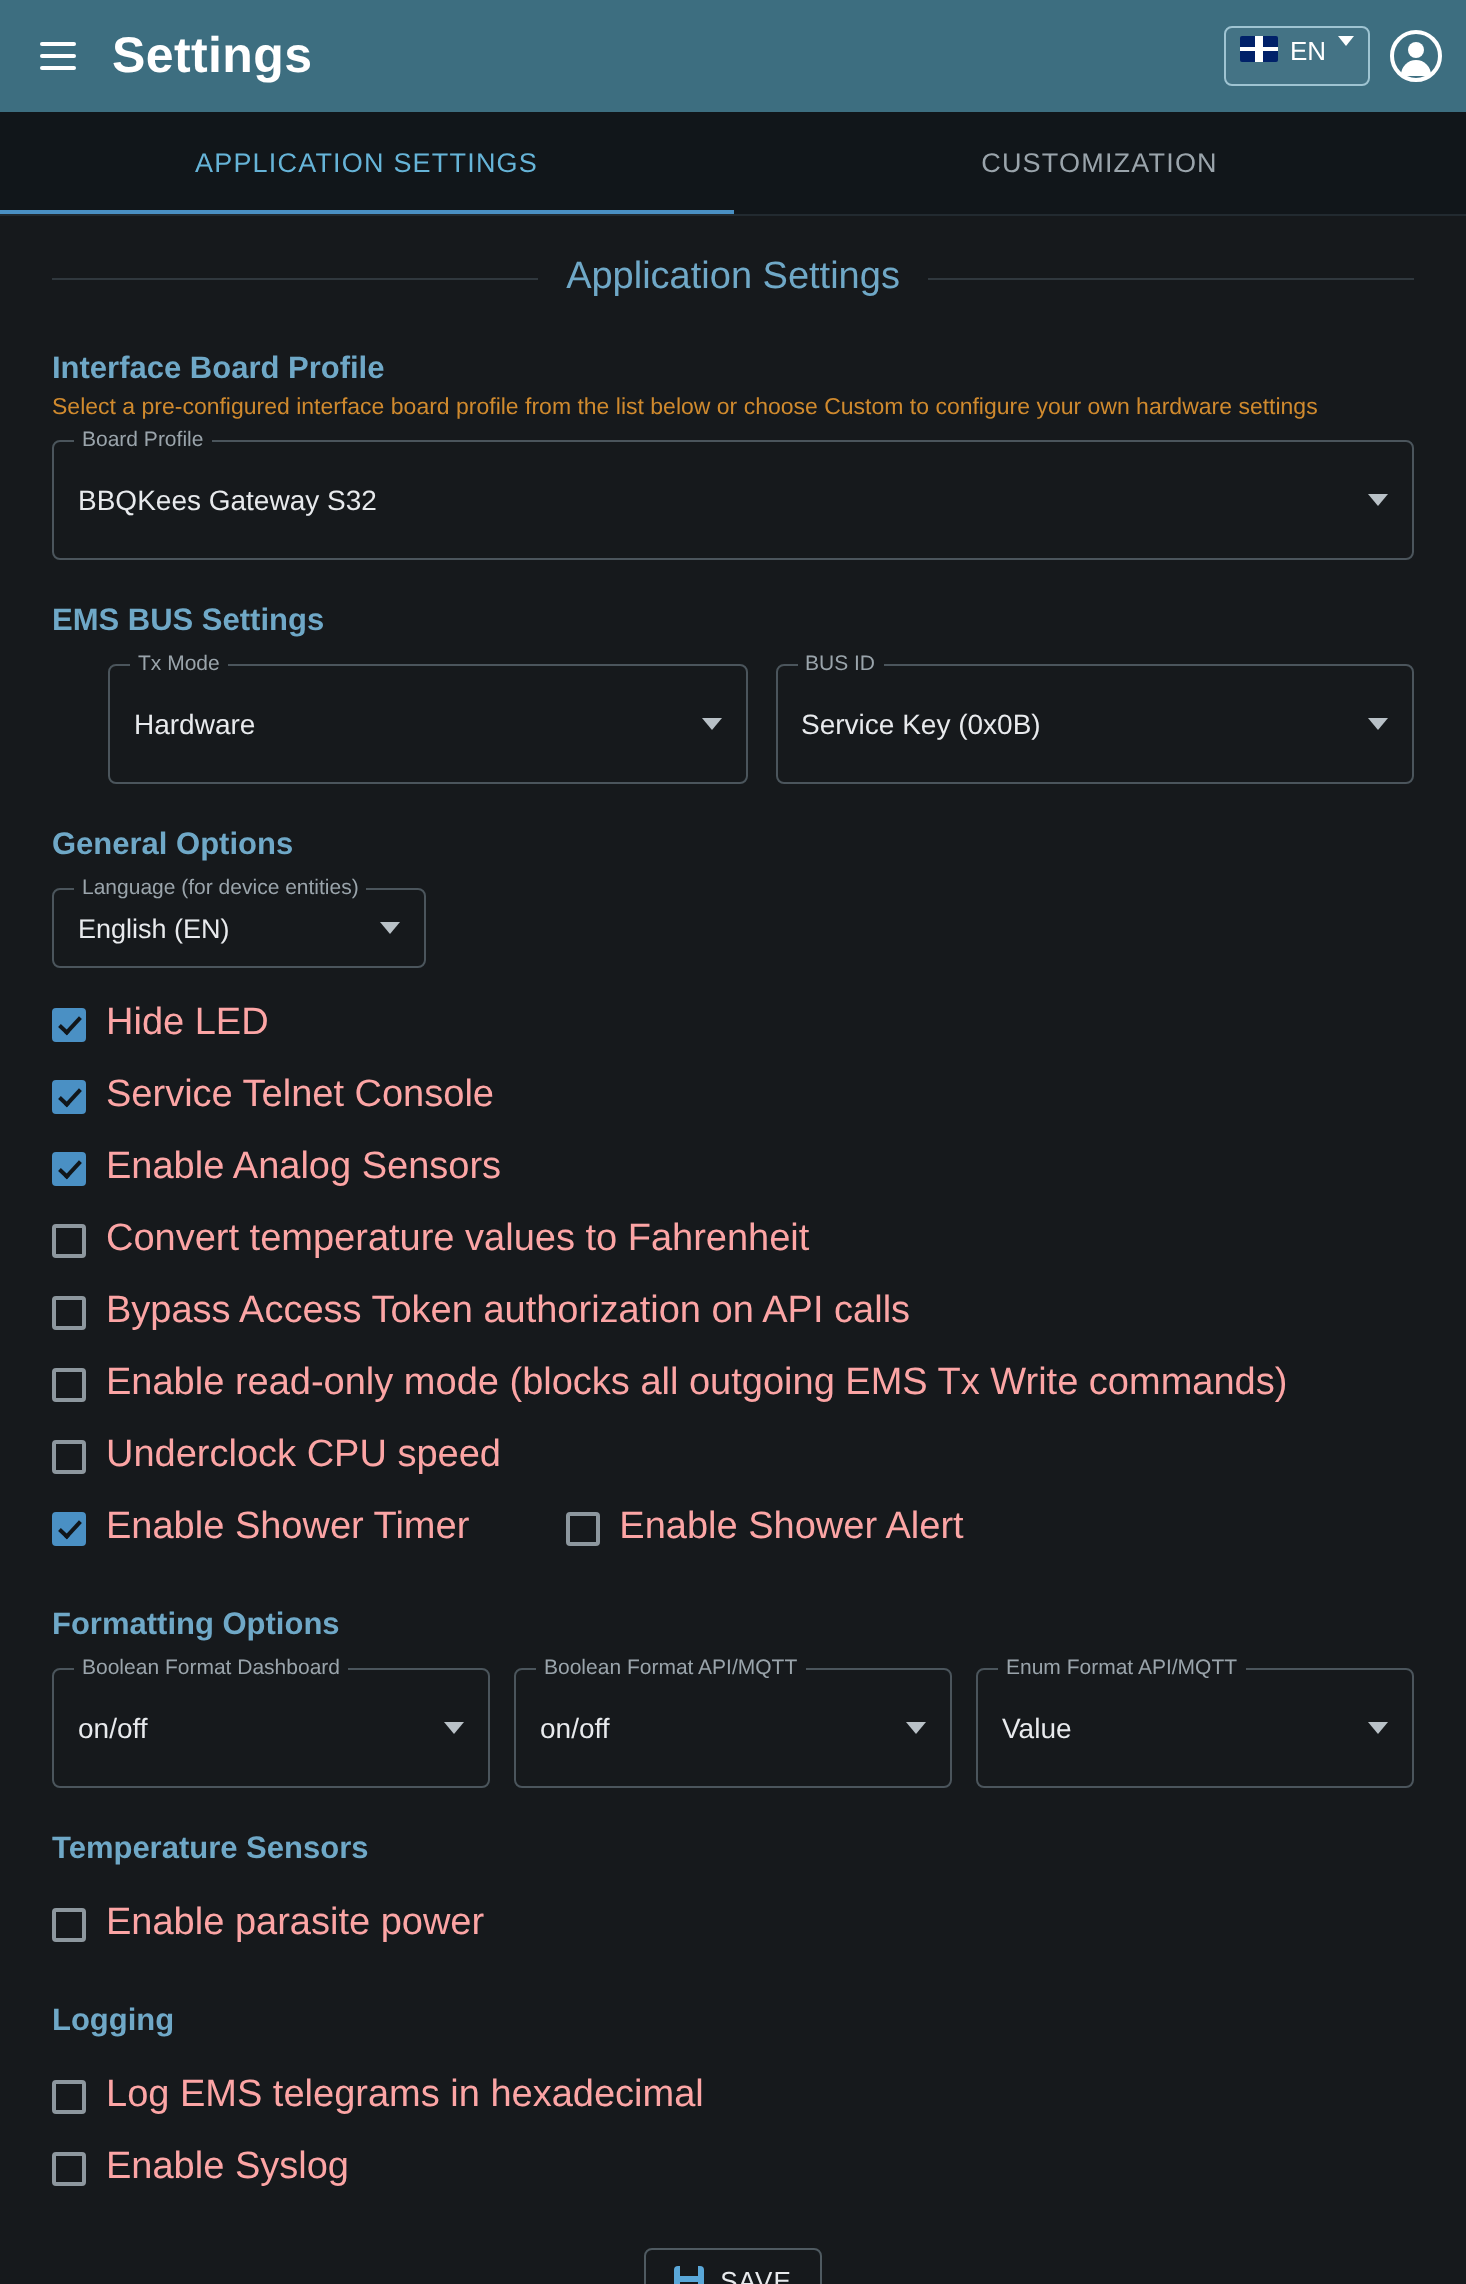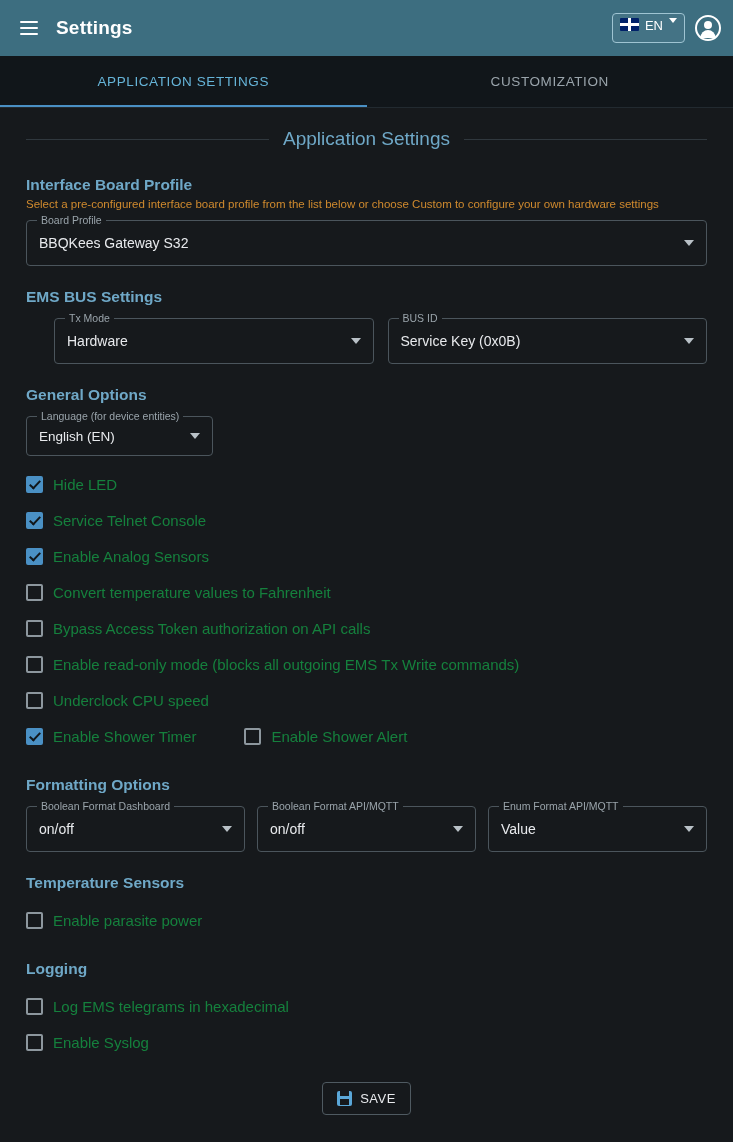--- a/index.html
+++ b/index.html
@@ -25,21 +25,21 @@
     width: 34px; height: 34px;
     display: flex; flex-direction: column; justify-content: center; align-items: center;
     gap: 4px;
     cursor: pointer;
     margin-right: 10px;
   }
   .menu-btn span {
     display: block; width: 18px; height: 2px; background: #fff; border-radius: 1px;
   }
   .app-title {
-    font-size: 19px;
+    font-size: 25px;
     font-weight: bold;
     color: #ffffff;
     letter-spacing: .2px;
   }
   .appbar-right {
     margin-left: auto;
     display: flex;
     align-items: center;
     gap: 10px;
   }
@@ -139,21 +139,21 @@
     color: #d08a2e;
     font-size: 11.5px;
     margin: 4px 0 10px 0;
   }
 
   
   .field {
     position: relative;
     border: 1px solid #4b555c;
     border-radius: 4px;
-    height: 46px;
+    height: 60px;
     display: flex;
     align-items: center;
     padding: 0 12px;
     background: transparent;
     cursor: pointer;
   }
   .field .legend {
     position: absolute;
     top: -7px; left: 10px;
     background: #16191c;
@@ -207,21 +207,21 @@
   }
   .cb.checked::after {
     content: "";
     position: absolute;
     left: 4px; top: 0.5px;
     width: 4px; height: 9px;
     border: solid #11161a;
     border-width: 0 2px 2px 0;
     transform: rotate(43deg);
   }
-  .check-label { font-size: 15px; color: #15803d; }
+  .check-label { font-size: 19px; color: #fca5a5; }
   .inline-gap { margin-left: 38px; }
 
   
   .fmt-row { display: flex; gap: 12px; margin-top: 12px; }
   .fmt-row > .field { flex: 1; }
 
   
   .save-wrap { margin-top: 22px; padding-bottom: 18px; text-align: center; }
   .save-btn {
     display: inline-flex; align-items: center; gap: 8px;

